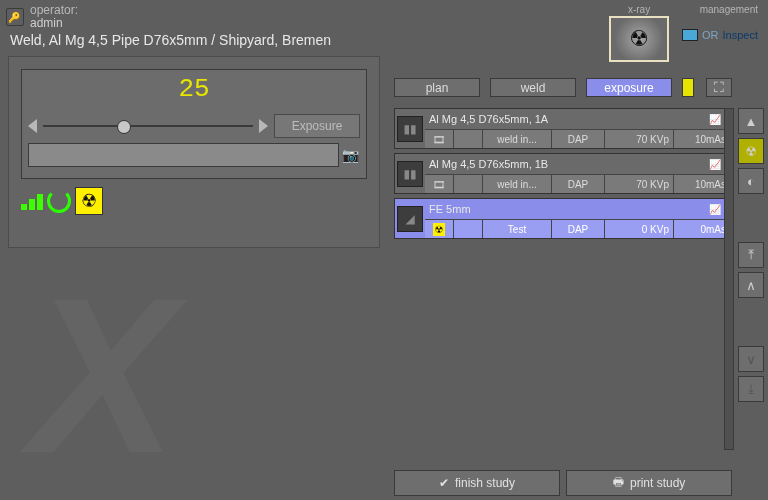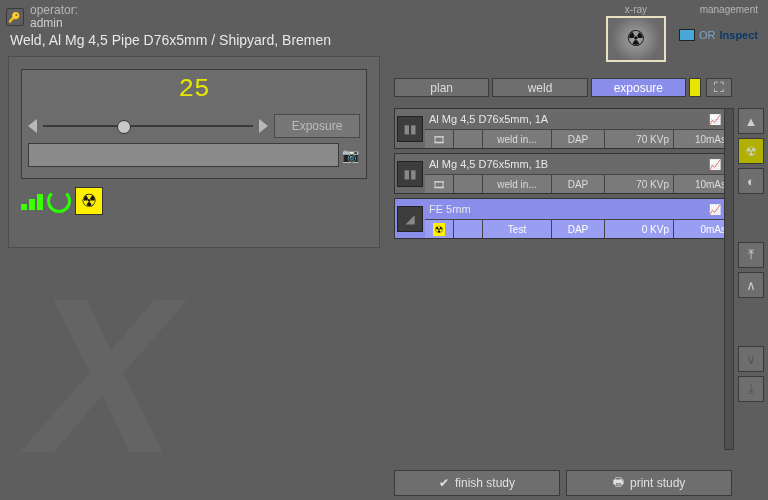--- a/index.html
+++ b/index.html
@@ -14,21 +14,21 @@
 .nav-lbl{font-size:10px;color:#b5b5b5}
 .nav-thumb{width:56px;height:42px;background:#3f3f3f;border:1px solid #333;position:relative}
 .nav-item.active .nav-thumb{border:1px solid #e8e0c0;box-shadow:0 0 0 1px #e8e0c0}
 .rad-ico{position:absolute;inset:0;display:flex;align-items:center;justify-content:center;font-size:22px;color:#111;background:radial-gradient(circle,#a6a6a6 0,#6a6a6a 70%)}
 .thumb-content{position:absolute;inset:2px;background:repeating-linear-gradient(#555 0,#555 2px,#4a4a4a 2px,#4a4a4a 4px)}
 .thumb-b{background:linear-gradient(90deg,#5a6 0 20%,#c55 20% 50%,#58c 50% 100%)}
 .thumb-d{background:linear-gradient(90deg,#555 0 30%,#353 30% 60%,#a55 60% 100%)}
 .mgmt{margin-left:8px;display:flex;flex-direction:column;align-items:flex-end;gap:14px;padding-right:4px}
 .brand{display:flex;align-items:center;gap:4px;font-size:11px}
 .brand .or{color:#7fa4c4}
-.brand .ins{color:#0a3a6a;font-weight:bold}
+.brand .ins{color:#0a3a6a;font-weight:normal}
 .brand-ico{width:14px;height:10px;background:#4aa8d8;border:1px solid #222}
 
 .left{position:absolute;left:8px;top:56px;width:370px;height:190px;border:1px solid #4c4c4c;background:#646464}
 .disp{position:absolute;left:12px;top:12px;width:344px;height:108px;border:1px solid #3a3a3a;background:#6c6c6c}
 .big-num{position:absolute;left:0;right:0;top:4px;text-align:center;font-size:26px;color:#e6e400;font-family:"Courier New",monospace}
 .slider-row{position:absolute;left:6px;right:6px;top:44px;display:flex;align-items:center;gap:6px}
 .tri{width:0;height:0;border-top:7px solid transparent;border-bottom:7px solid transparent}
 .tri-l{border-right:9px solid #b8b8b8}
 .tri-r{border-left:9px solid #b8b8b8}
 .track{flex:1;height:2px;background:#3a3a3a;position:relative}
@@ -43,21 +43,21 @@
 .sig-bars div{width:6px;background:#3cff00}
 .sig-bars div:nth-child(1){height:6px}
 .sig-bars div:nth-child(2){height:11px}
 .sig-bars div:nth-child(3){height:16px}
 .ring{width:18px;height:18px;border-radius:50%;border:3px solid #2aff00;border-top-color:transparent}
 .rad-box{width:26px;height:26px;background:#fff000;display:flex;align-items:center;justify-content:center;font-size:18px;color:#111;border:1px solid #333}
 
 .bigx{position:absolute;left:30px;top:250px;font-size:220px;color:rgba(255,255,255,0.04);font-weight:bold;font-style:italic;pointer-events:none}
 
 .right{position:absolute;left:394px;top:78px;right:36px;bottom:36px}
-.tabs{display:flex;gap:3px;height:19px}
+.tabs{display:flex;gap:10px;height:19px}
 .tab{flex:1;background:#6e6e6e;border:1px solid #3a3a3a;display:flex;align-items:center;justify-content:center;font-size:12px;color:#dcdcdc}
 .tab.active{background:#8a8eea;color:#fff}
 .tab-extra{width:10px;background:#e6e400;border:1px solid #3a3a3a}
 .tab-tool{width:24px;background:#6e6e6e;border:1px solid #3a3a3a;display:flex;align-items:center;justify-content:center;font-size:14px;margin-left:2px}
 .list{position:absolute;left:0;right:0;top:30px;bottom:0}
 .card{border:1px solid #333;margin-bottom:4px;background:#6a6a6a}
 .card.sel{background:#8a8eea}
 .card-top{display:flex;align-items:center;gap:4px;height:20px;padding:0 4px;color:#e8e8e8}
 .card-ico{width:24px;height:24px;background:#3d3d3d;border:1px solid #222;align-self:center;margin:2px;display:flex;align-items:center;justify-content:center;font-size:12px;color:#888}
 .card-body{display:flex}

